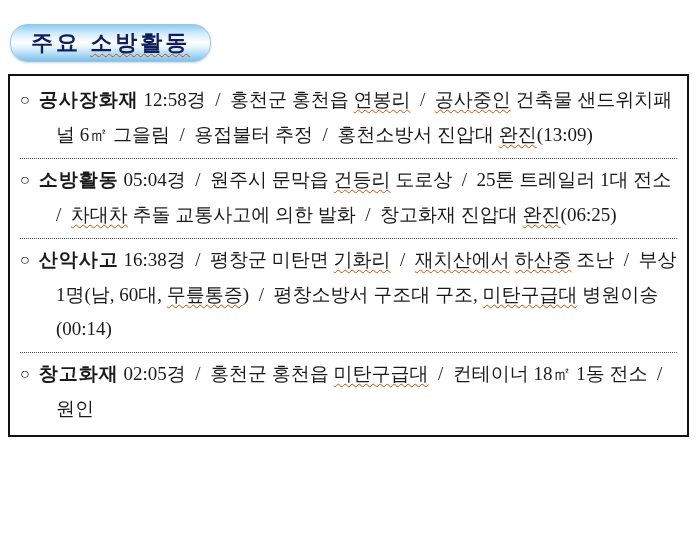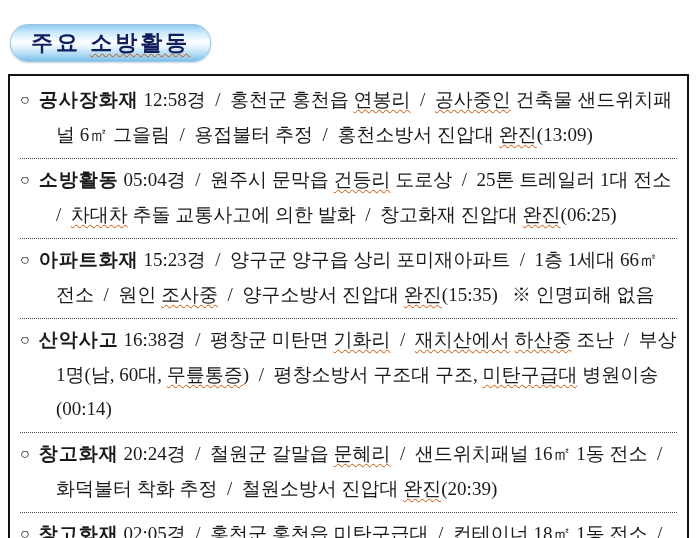--- a/index.html
+++ b/index.html
@@ -85,21 +85,19 @@
 <div class="page">
   <div class="title-pill">
     <span class="title-text"><span>주요 </span><span class="sq">소방활동</span></span>
   </div>
 
   <div class="report-box" id="report-list">
   <p class="item"><span class="bullet">○</span><span class="item-title">공사장화재</span><span class="item-text"><span> 12:58경  /  홍천군 홍천읍 </span><span class="sq">연봉리</span><span>  /  </span><span class="sq">공사중인</span><span> 건축물 샌드위치패널 6㎡ 그을림  /  용접불터 추정  /  홍천소방서 진압대 </span><span class="sq">완진</span><span>(13:09)</span></span></p>
 
   <p class="item"><span class="bullet">○</span><span class="item-title">소방활동</span><span class="item-text"><span> 05:04경  /  원주시 문막읍 </span><span class="sq">건등리</span><span> 도로상  /  25톤 트레일러 1대 전소  /  </span><span class="sq">차대차</span><span> 추돌 교통사고에 의한 발화  /  창고화재 진압대 </span><span class="sq">완진</span><span>(06:25)</span></span></p>
 
-  <p class="item"><span class="bullet">○</span><span class="item-title">아파트화재</span><span class="item-text"><span> 15:23경  /  양구군 양구읍 상리 포미재아파트  /  1층 1세대 66㎡ 전소  /  원인 </span><span class="sq">조사중</span><span>  /  양구소방서 진압대 </span><span class="sq">완진</span><span>(15:35)   ※ 인명피해 없음</span></span></p>
 
   <p class="item"><span class="bullet">○</span><span class="item-title">산악사고</span><span class="item-text"><span> 16:38경  /  평창군 미탄면 </span><span class="sq">기화리</span><span>  /  </span><span class="sq">재치산에서</span><span> </span><span class="sq">하산중</span><span> 조난  /  부상 1명(남, 60대, </span><span class="sq">무릎통증</span><span>)  /  평창소방서 구조대 구조, </span><span class="sq">미탄구급대</span><span> 병원이송(00:14)</span></span></p>
 
-  <p class="item"><span class="bullet">○</span><span class="item-title">창고화재</span><span class="item-text"><span> 20:24경  /  철원군 갈말읍 </span><span class="sq">문혜리</span><span>  /  샌드위치패널 16㎡ 1동 전소  /  화덕불터 착화 추정  /  철원소방서 진압대 </span><span class="sq">완진</span><span>(20:39)</span></span></p>
 
   <p class="item"><span class="bullet">○</span><span class="item-title">창고화재</span><span class="item-text"><span> 02:05경  /  홍천군 홍천읍 </span><span class="sq">미탄구급대</span><span>  /  컨테이너 18㎡ 1동 전소  /  원인 </span></span></p>
 </div>
 </div>
 
 </body></html>

